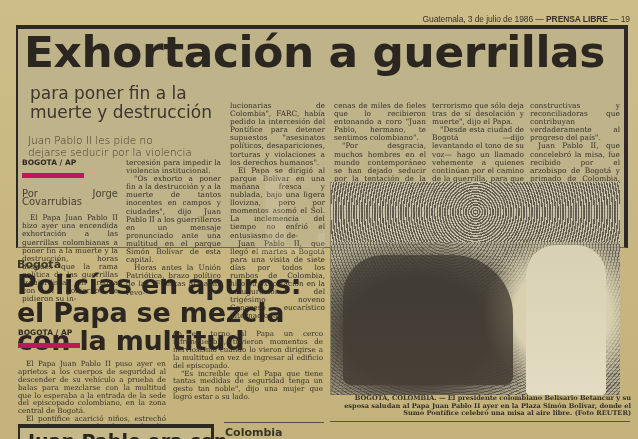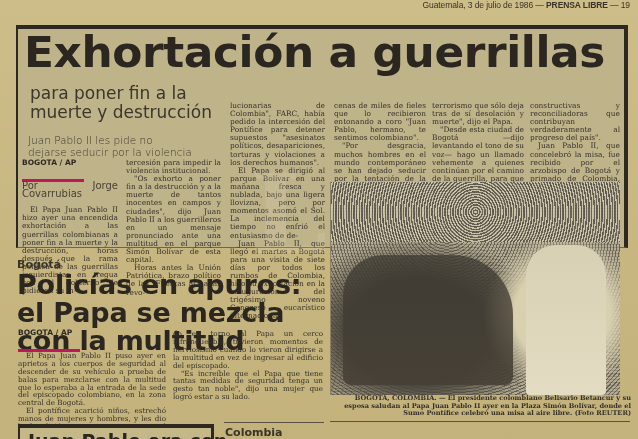--- a/index.html
+++ b/index.html
@@ -5,21 +5,21 @@
   * { box-sizing: border-box; margin: 0; padding: 0; }
   html, body { width: 638px; height: 439px; overflow: hidden; }
   body {
     background: #c9b984;
     font-family: "DejaVu Serif", serif;
     color: #3a3328;
     position: relative;
   }
   .page { position: absolute; inset: 0; background: linear-gradient(180deg,#cdbd88 0%,#c7b680 60%,#c3b27b 100%); }
   .folio {
-    position: absolute; top: 0; right: 8px;
+    position: absolute; top: 14px; right: 8px;
     font-family: "Liberation Sans", sans-serif; font-size: 8.5px; color: #3a3328;
     letter-spacing: -0.1px;
   }
   .folio b { font-weight: bold; }
   .box {
     position: absolute; left: 16px; top: 25px; width: 612px; height: 223px;
     background: #bfb38a;
     border-top: 4px solid #2e2822; border-right: 4px solid #2e2822;
     border-left: 2px solid #2e2822; border-bottom: 1px solid #6e6450;
   }
@@ -36,21 +36,21 @@
   .subdeck {
     position: absolute; left: 10px; top: 105px;
     font-family: "DejaVu Sans", sans-serif; font-size: 10.5px; line-height: 12px; color: #3d362c;
     font-weight: 300;
   }
   .col { position: absolute; font-size: 7.4px; line-height: 8.1px; text-align: justify; color: #35302a; }
   .col p { text-indent: 8px; }
   .col p.noindent { text-indent: 0; }
   .agency {
     font-family: "DejaVu Sans", sans-serif; font-weight: bold; font-size: 7.5px; color: #2e2822;
-    border-bottom: 3px solid #be185d; padding-bottom: 12px; margin-bottom: 0; width: 62px;
+    border-bottom: 5px solid #be185d; padding-bottom: 6px; margin-bottom: 12px; width: 62px;
   }
   .byline { font-family: "DejaVu Sans", sans-serif; font-size: 10px; color: #4a4236; margin-bottom: 8px; }
   .photo {
     position: absolute; left: 330px; top: 182px; width: 290px; height: 213px;
     background:
       radial-gradient(circle at 80% 62%, #d9d0b0 0 18%, transparent 30%),
       radial-gradient(ellipse at 30% 70%, #4a453c 0 25%, transparent 45%),
       repeating-linear-gradient(0deg, rgba(60,55,45,.25) 0 1px, transparent 1px 3px),
       repeating-radial-gradient(circle at 40% 20%, #6c665a 0 1px, #b5ad93 1px 3px);
     border-left: 1px solid #8c826a;

